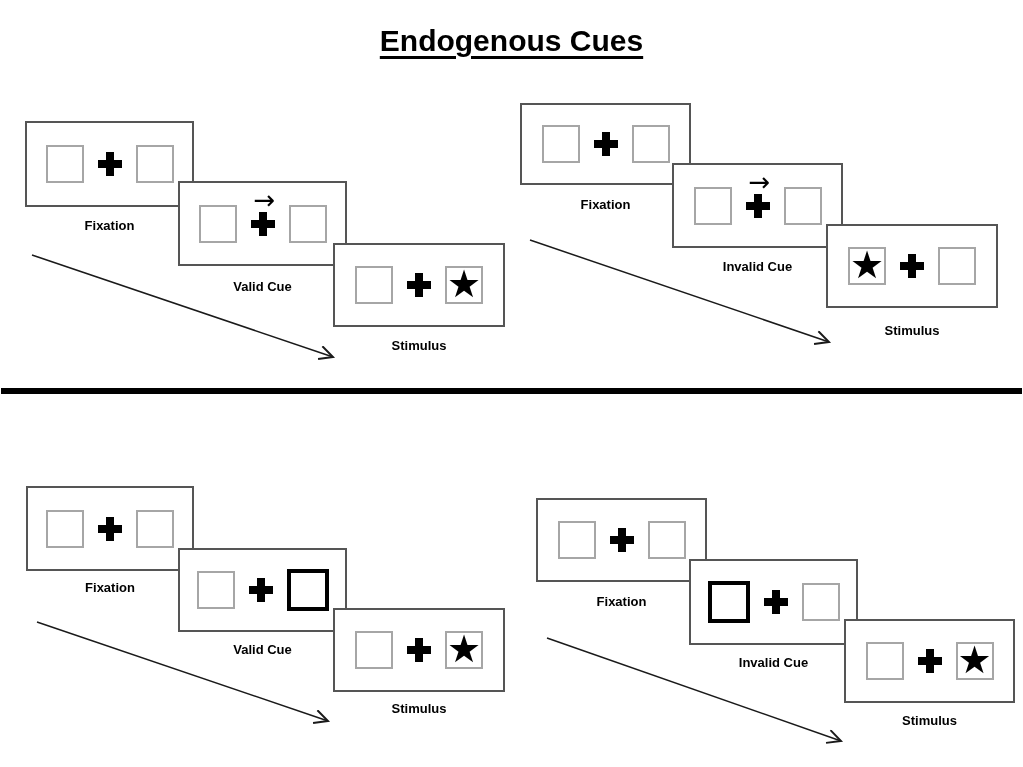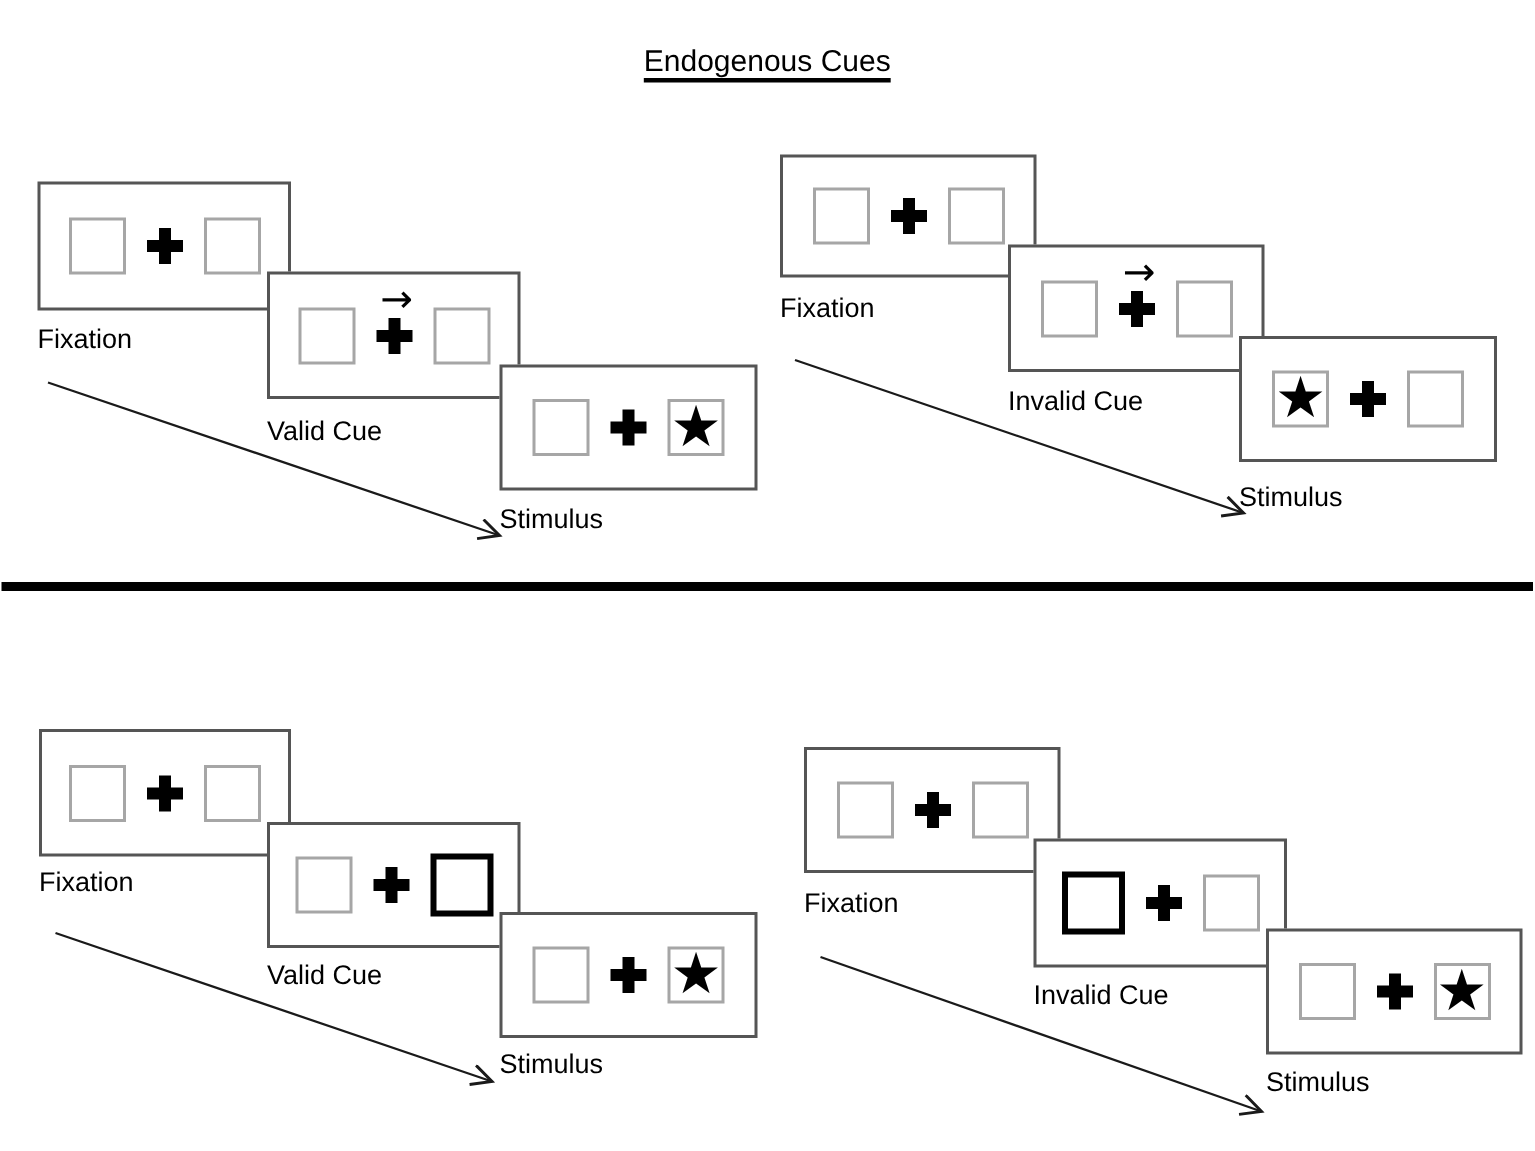--- a/index.html
+++ b/index.html
@@ -1,21 +1,21 @@
 <!DOCTYPE html>
 <html><head>
 <meta charset="utf-8">
 <style>
   * { margin:0; padding:0; box-sizing:border-box; }
   html,body { background:#ffffff; }
   body { font-family:"Liberation Sans","DejaVu Sans",sans-serif; }
   .canvas { position:relative; width:1023px; height:767px; background:#fff; overflow:hidden; }
 
   .title { position:absolute; left:0; width:100%; text-align:center;
-           font-size:20px; font-weight:normal; color:#000; line-height:34px; }
+           font-size:30px; font-weight:bold; color:#000; line-height:34px; }
   .title span { text-decoration:underline; text-decoration-thickness:3px; text-underline-offset:5px; }
 
   .divider { position:absolute; left:1px; top:388px; width:1021px; height:6px; background:#000; }
 
   .arrows { position:absolute; left:0; top:0; }
 
   .panel { position:absolute; background:#fff; border:2px solid #555;
            display:flex; align-items:center; justify-content:center; gap:14px; }
 
   .box { width:38px; height:38px; border:2px solid #a6a6a6; background:#fff;
@@ -25,21 +25,21 @@
   .glyph { font-style:normal; font-size:38px; line-height:38px; color:#000;
            font-family:"DejaVu Sans",sans-serif; transform:translateY(-1px); }
 
   .plus-wrap { position:relative; width:24px; height:24px; flex:none; }
   .plus { position:absolute; left:0; top:0; width:24px; height:24px; }
   .plus::before { content:""; position:absolute; left:8px; top:0; width:8px; height:24px; background:#000; }
   .plus::after  { content:""; position:absolute; left:0; top:8px; width:24px; height:8px; background:#000; }
   .cue-arrow { position:absolute; left:3px; top:-22px; font-style:normal; font-weight:normal;
                font-size:26px; line-height:20px; color:#000; font-family:"DejaVu Sans",sans-serif; }
 
-  .plabel { position:absolute; text-align:left; font-size:18px; font-weight:normal;
+  .plabel { position:absolute; text-align:center; font-size:13px; font-weight:bold;
             color:#000; line-height:20px; }
 </style>
 </head>
 <body>
 
 <div class="canvas">
 
   <svg class="arrows" width="1023" height="767" viewBox="0 0 1023 767">
     <defs>
       <marker id="ah" markerWidth="14" markerHeight="12" refX="10" refY="5" orient="auto">

